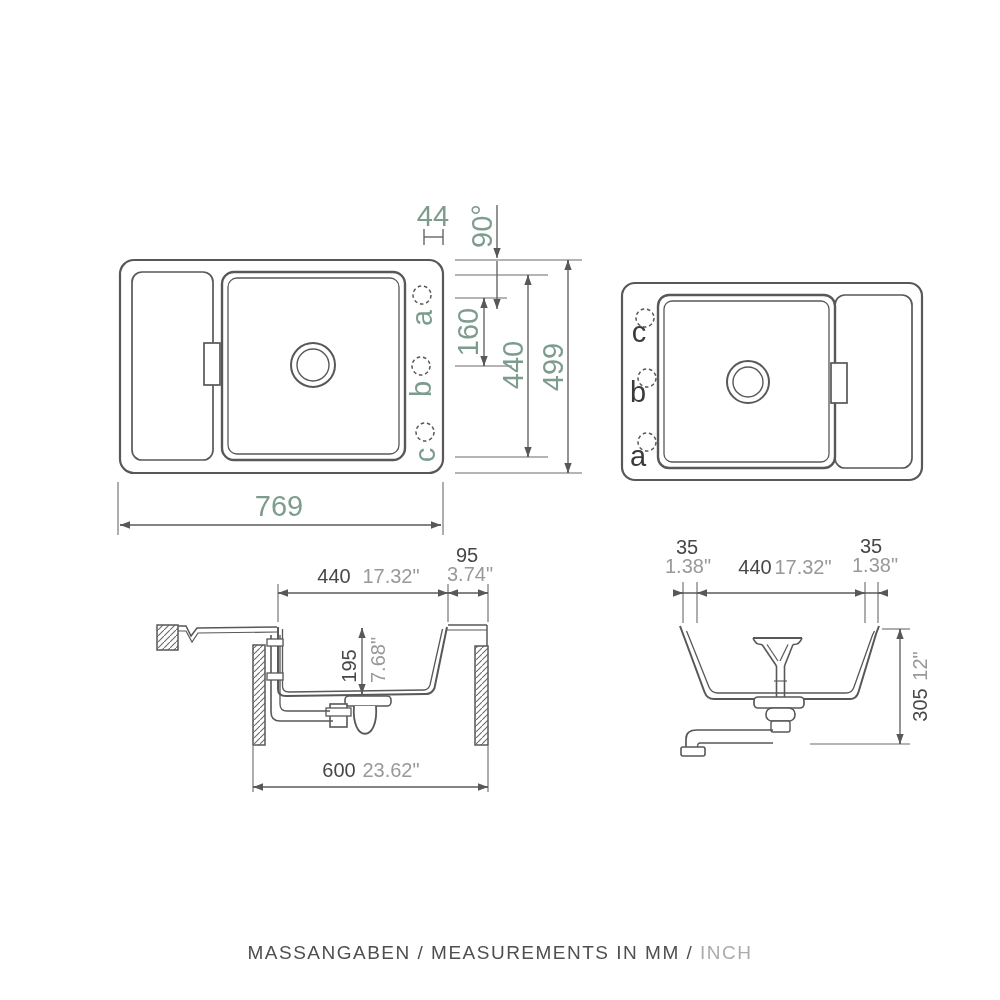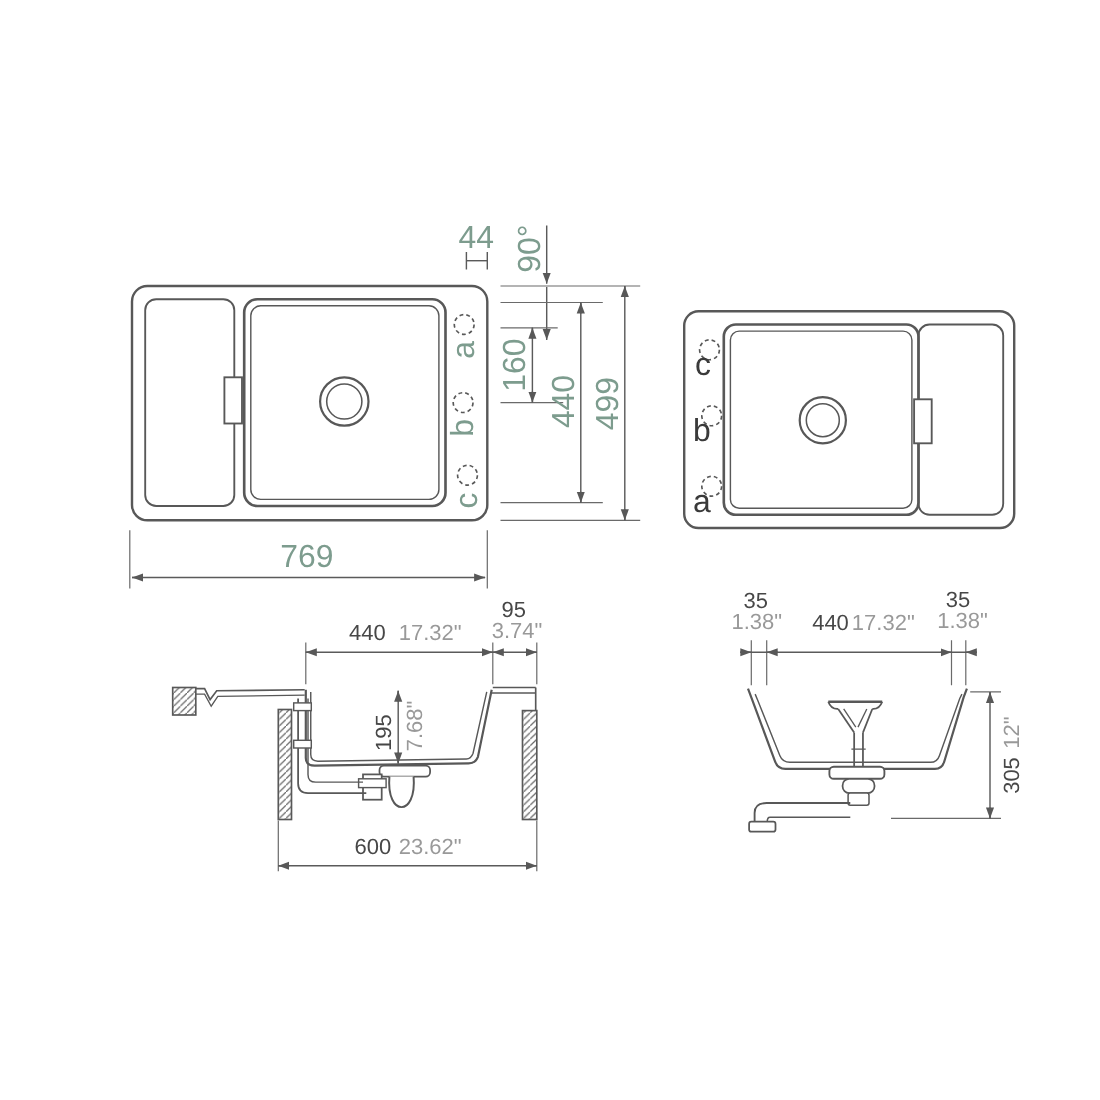--- a/index.html
+++ b/index.html
@@ -242,14 +242,17 @@
       <line class="extln" x1="242" y1="94" x2="270" y2="94"></line>
       <line class="extln" x1="170" y1="209" x2="270" y2="209"></line>
       <line class="dimln" x1="260" y1="94" x2="260" y2="209"></line>
       <line class="dimln" x1="260" y1="104" x2="260" y2="94" marker-end="url(#ahD)"></line>
       <line class="dimln" x1="260" y1="199" x2="260" y2="209" marker-end="url(#ahD)"></line>
       <text class="td" x="280" y="170" transform="rotate(-90 280 170)">305</text>
       <text class="tq" x="280" y="131" transform="rotate(-90 280 131)">12"</text>
     </g>
   </svg>
 
+  <div id="caption">
+    <span class="cap-dark">MASSANGABEN / MEASUREMENTS IN MM / </span><span class="cap-gray">INCH</span>
+  </div>
 
 </div>
 
 </body></html>

